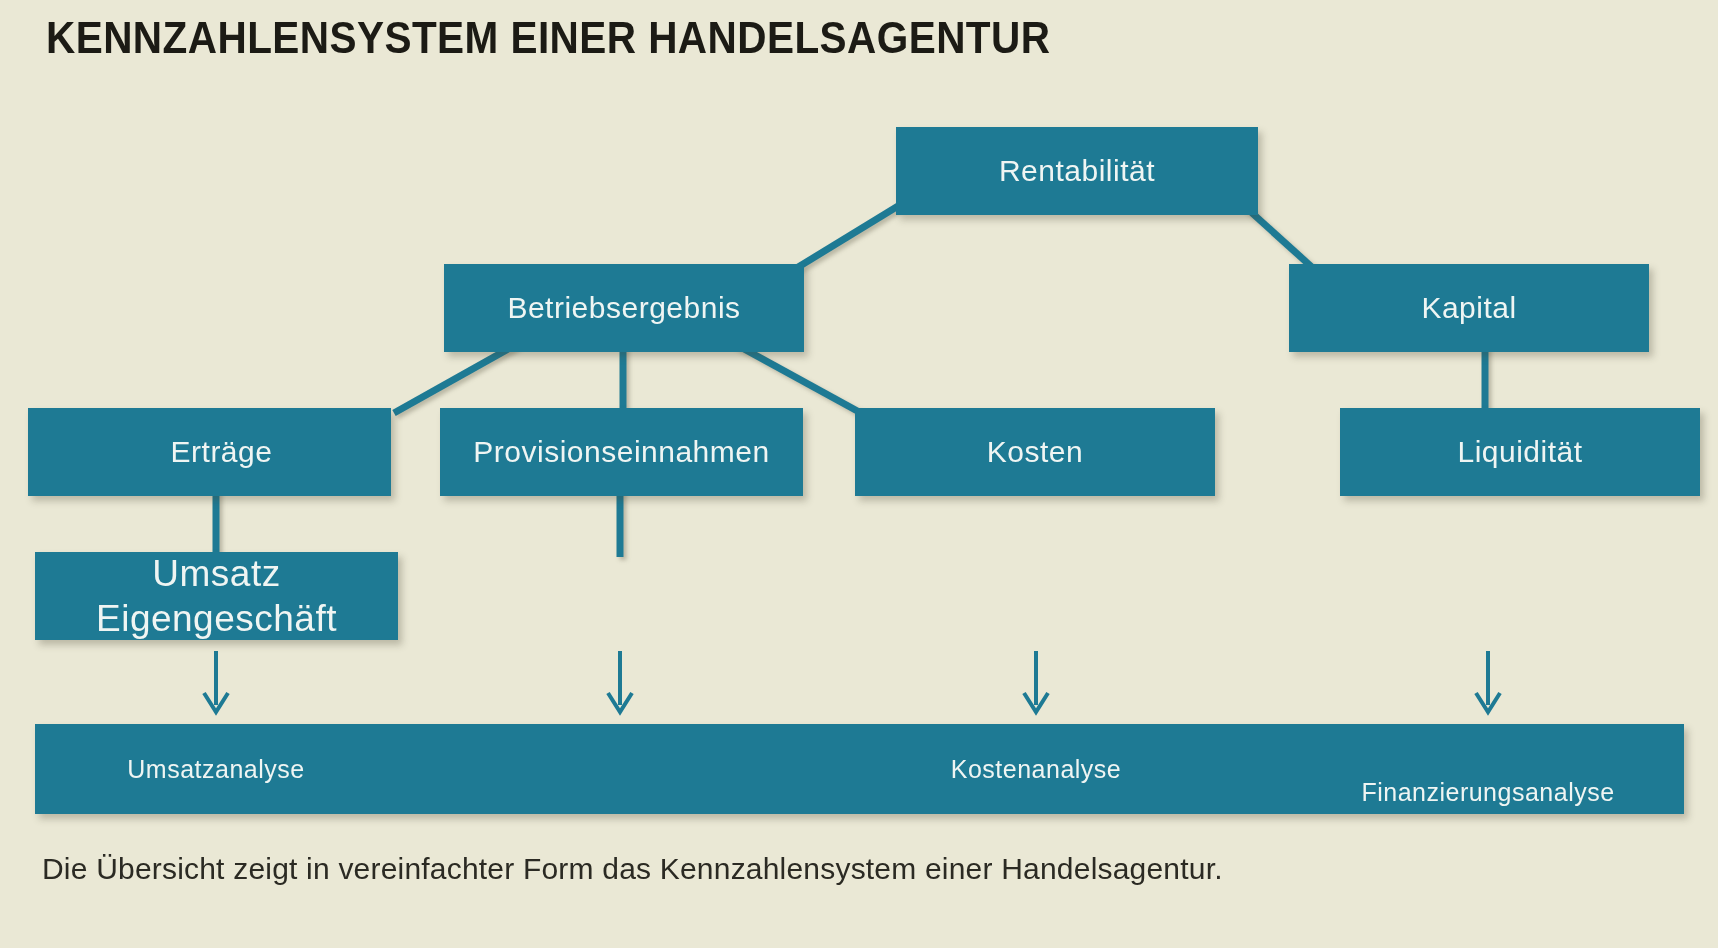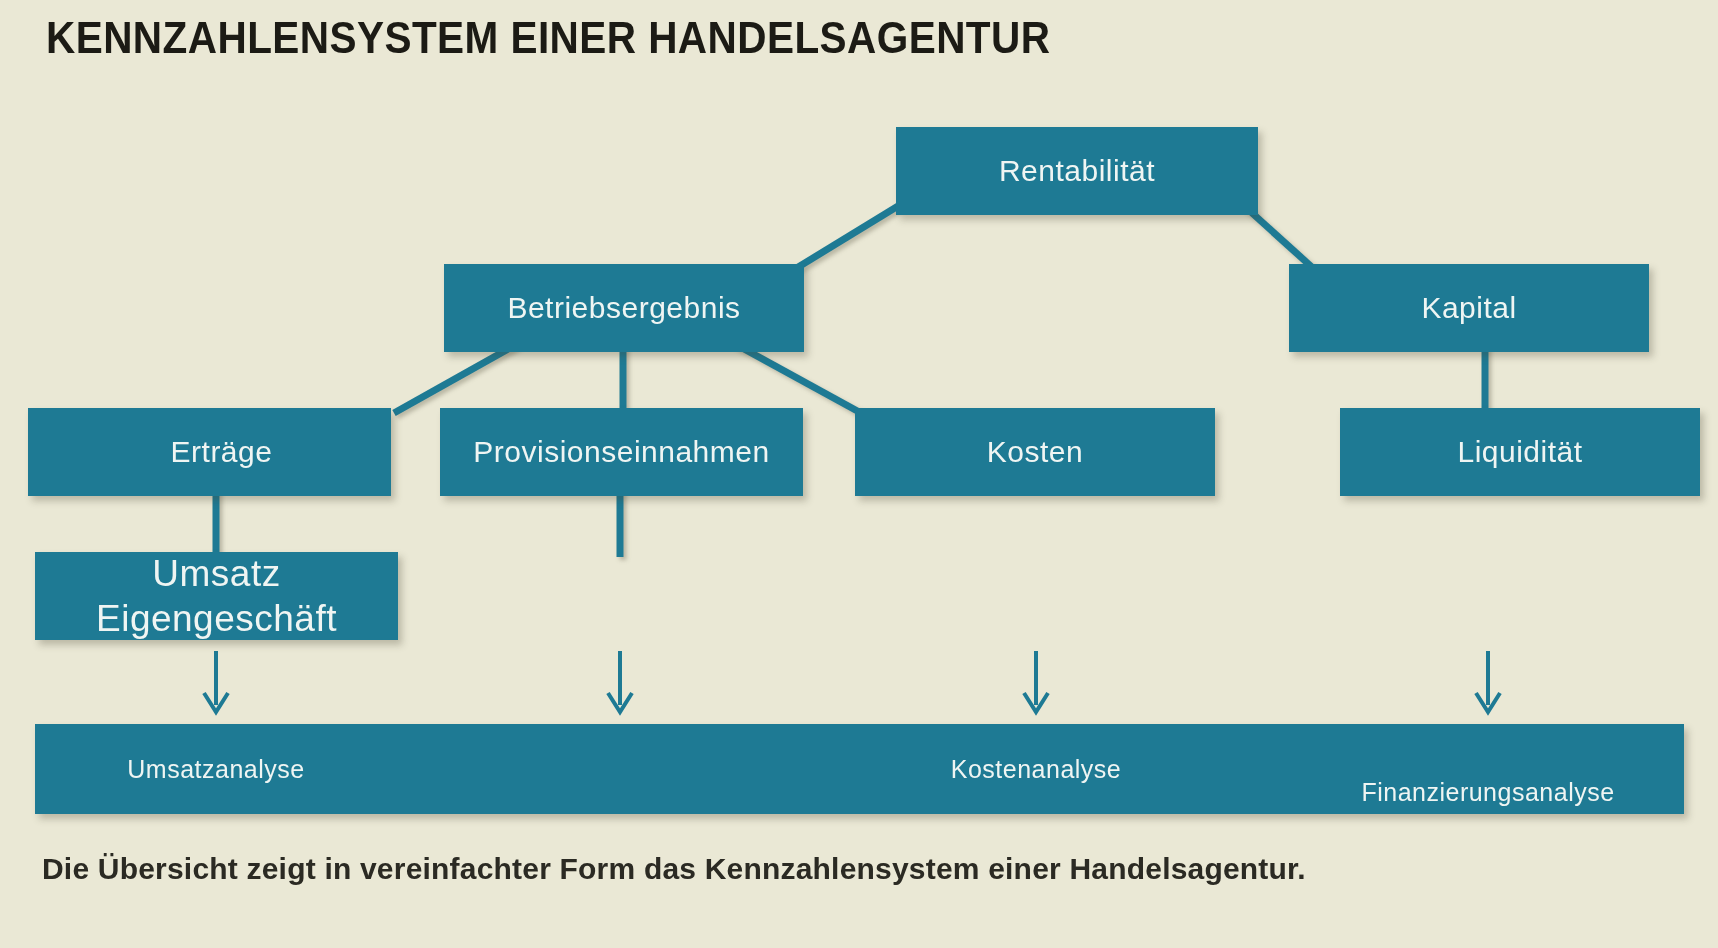--- a/index.html
+++ b/index.html
@@ -51,21 +51,21 @@
   .bar-label{
     position:absolute;top:50%;
     transform:translate(-50%,-50%);
     color:var(--node-text);
     font-size:25px;font-weight:300;letter-spacing:.5px;
     white-space:nowrap;
   }
 
   .caption{
     position:absolute;left:42px;top:852px;
-    font-size:30px;font-weight:700;letter-spacing:.2px;
+    font-size:30px;font-weight:400;letter-spacing:.2px;
     color:var(--caption-text);
   }
 </style>
 </head>
 <body>
 
 <div class="stage">
 
   <h1 class="title">KENNZAHLENSYSTEM EINER HANDELSAGENTUR</h1>
 

